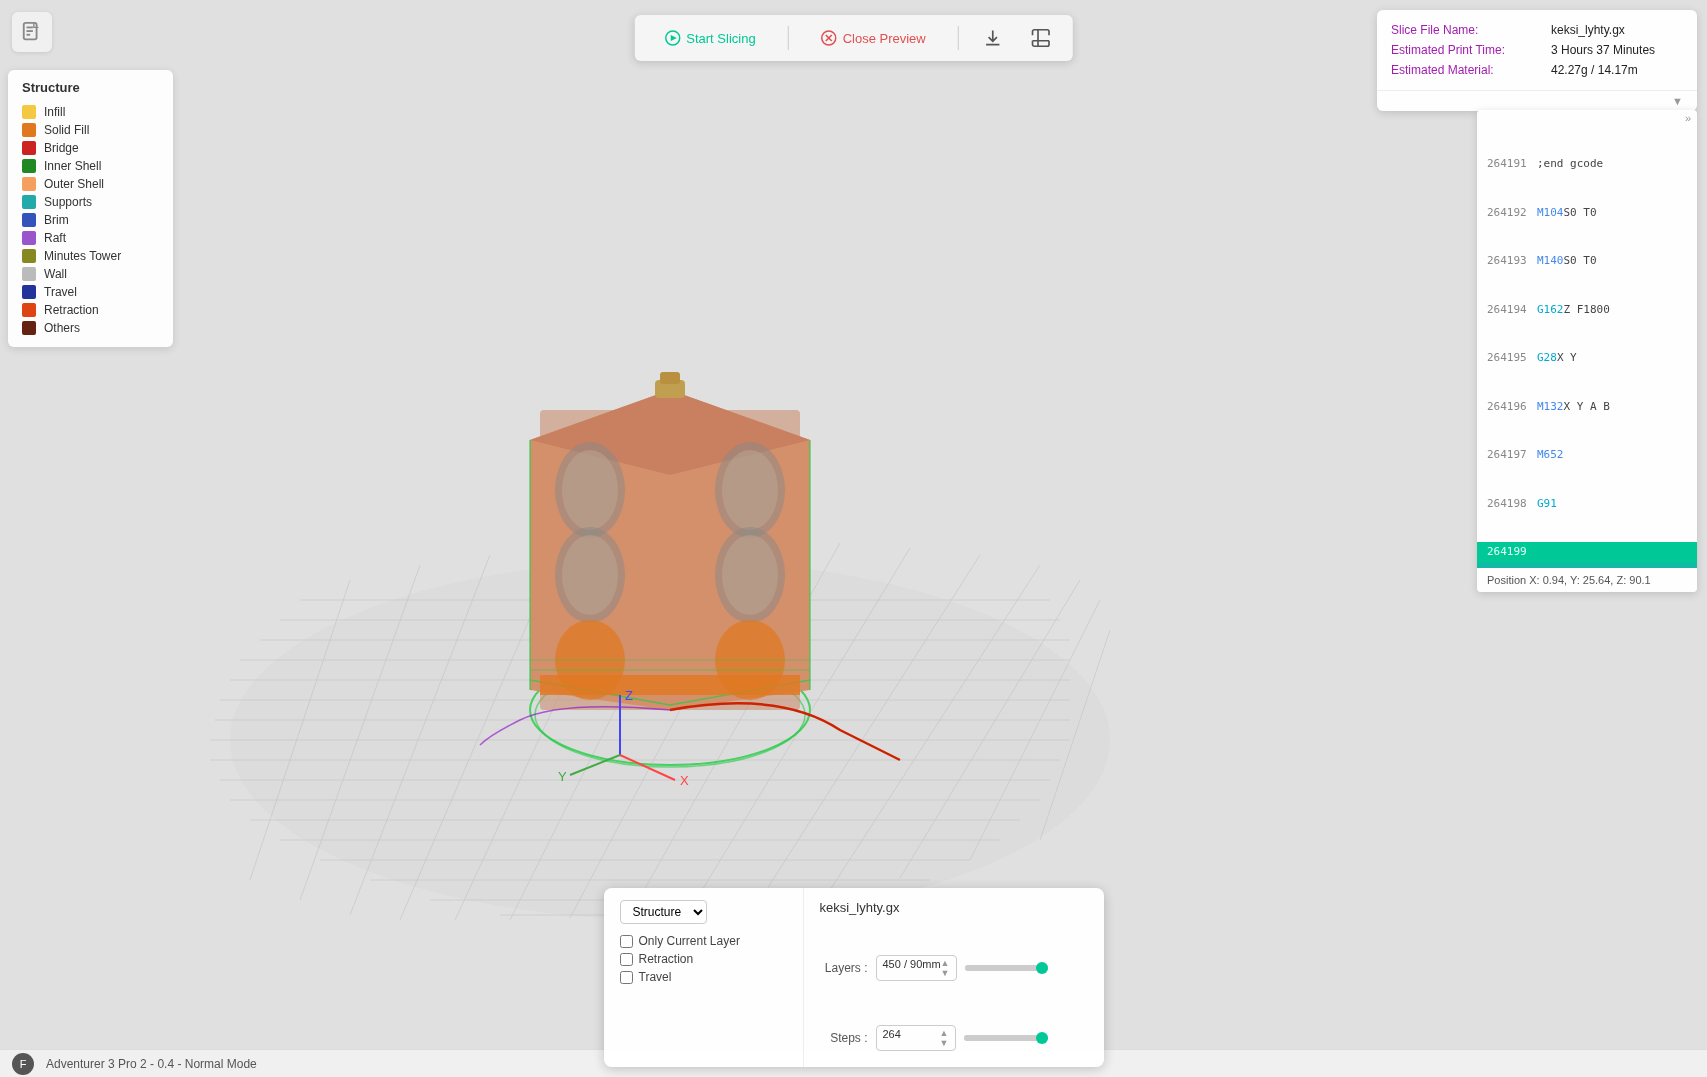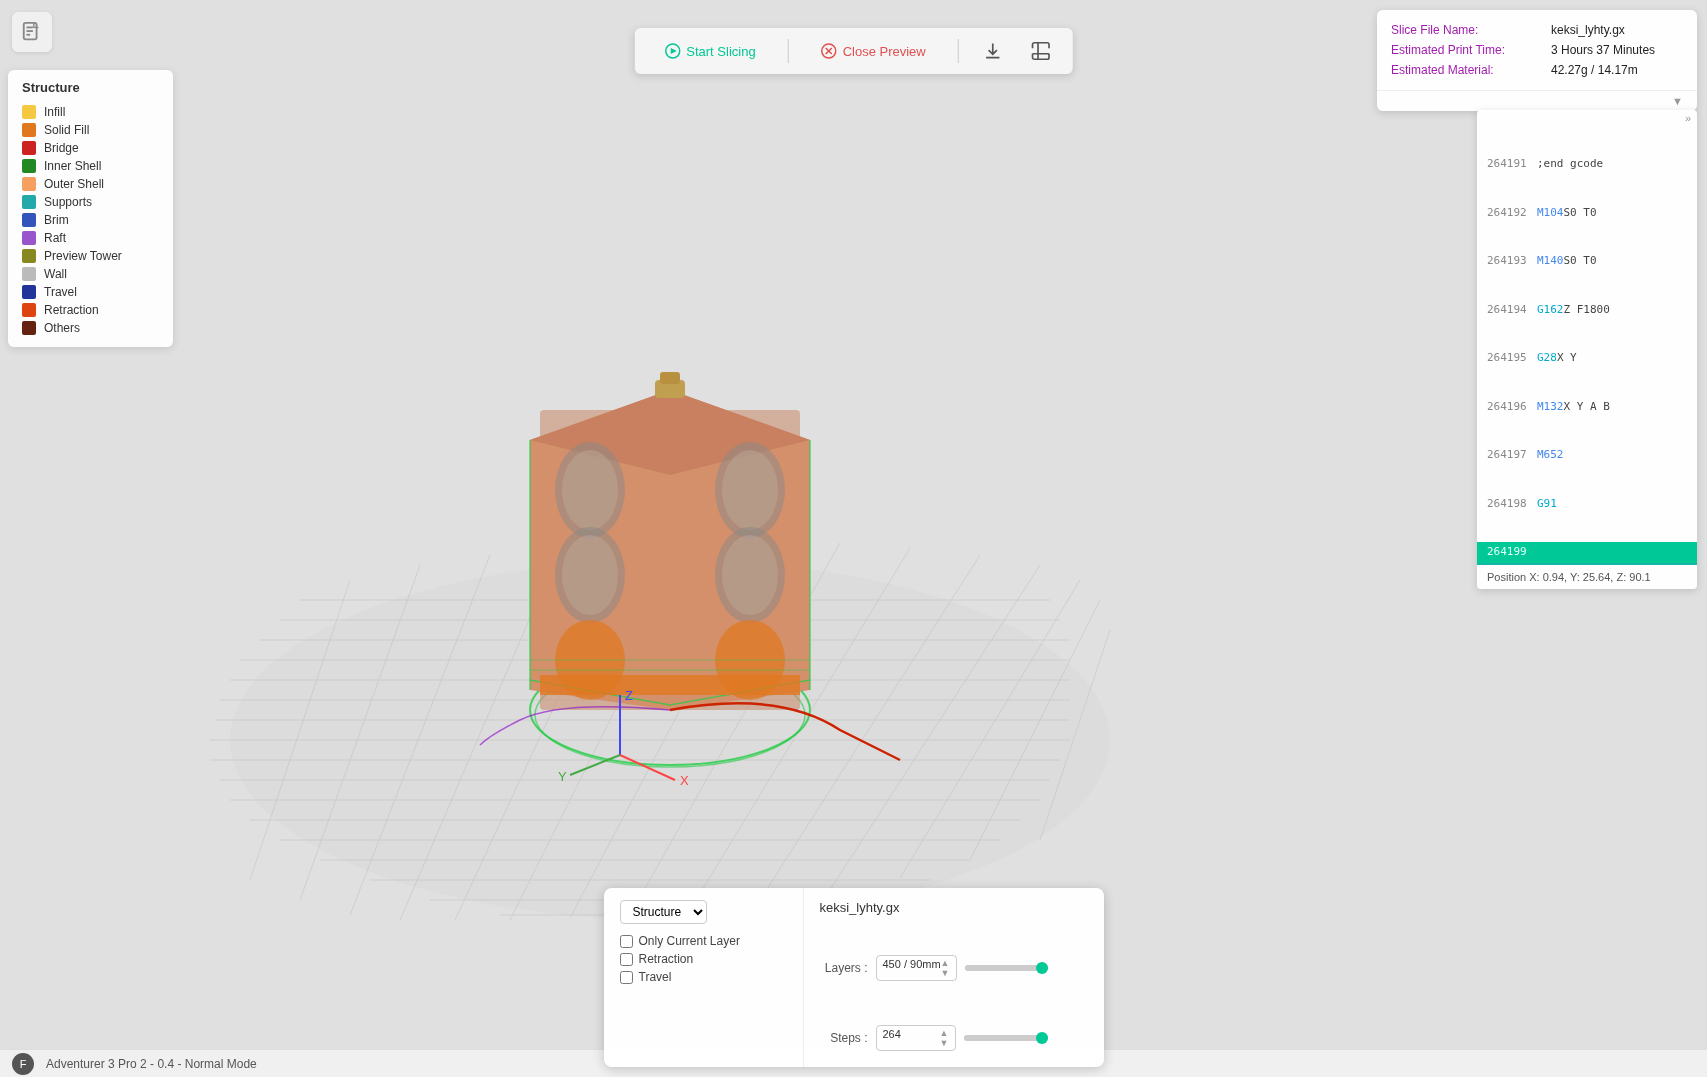--- a/index.html
+++ b/index.html
@@ -9,21 +9,21 @@
       background: #e8e8e8;
       font-family: 'Arial', sans-serif;
       font-size: 13px;
       overflow: hidden;
       position: relative;
     }
 
     
     .top-toolbar {
       position: absolute;
-      top: 28px;
+      top: 15px;
       left: 50%;
       transform: translateX(-50%);
       display: flex;
       align-items: center;
       gap: 12px;
       background: #f5f5f5;
       border-radius: 6px;
       padding: 5px 14px;
       box-shadow: 0 2px 8px rgba(0,0,0,0.15);
       z-index: 100;
@@ -202,21 +202,21 @@
     }
     .gcode-line.highlighted .gcode-num {
       color: #e0fff8;
     }
     .gcode-cmd-blue { color: #4488ee; }
     .gcode-cmd-cyan { color: #00aacc; }
     .gcode-position {
       padding: 6px 10px;
       font-size: 11px;
       color: #555;
-      border-top: 2px solid #14b8a6;
+      border-top: 5px solid #14b8a6;
     }
 
     
     .bottom-panel {
       position: absolute;
       bottom: 10px;
       left: 50%;
       transform: translateX(-50%);
       display: flex;
       gap: 0;
@@ -528,21 +528,21 @@
       <div class="legend-item">
       <div class="legend-color" style="background: #3355bb;"></div>
       <span>Brim</span>
     </div>
       <div class="legend-item">
       <div class="legend-color" style="background: #9955cc;"></div>
       <span>Raft</span>
     </div>
       <div class="legend-item">
       <div class="legend-color" style="background: #888822;"></div>
-      <span>Preview Tower</span>
+      <span>Minutes Tower</span>
     </div>
       <div class="legend-item">
       <div class="legend-color" style="background: #bbbbbb;"></div>
       <span>Wall</span>
     </div>
       <div class="legend-item">
       <div class="legend-color" style="background: #223399;"></div>
       <span>Travel</span>
     </div>
       <div class="legend-item">

